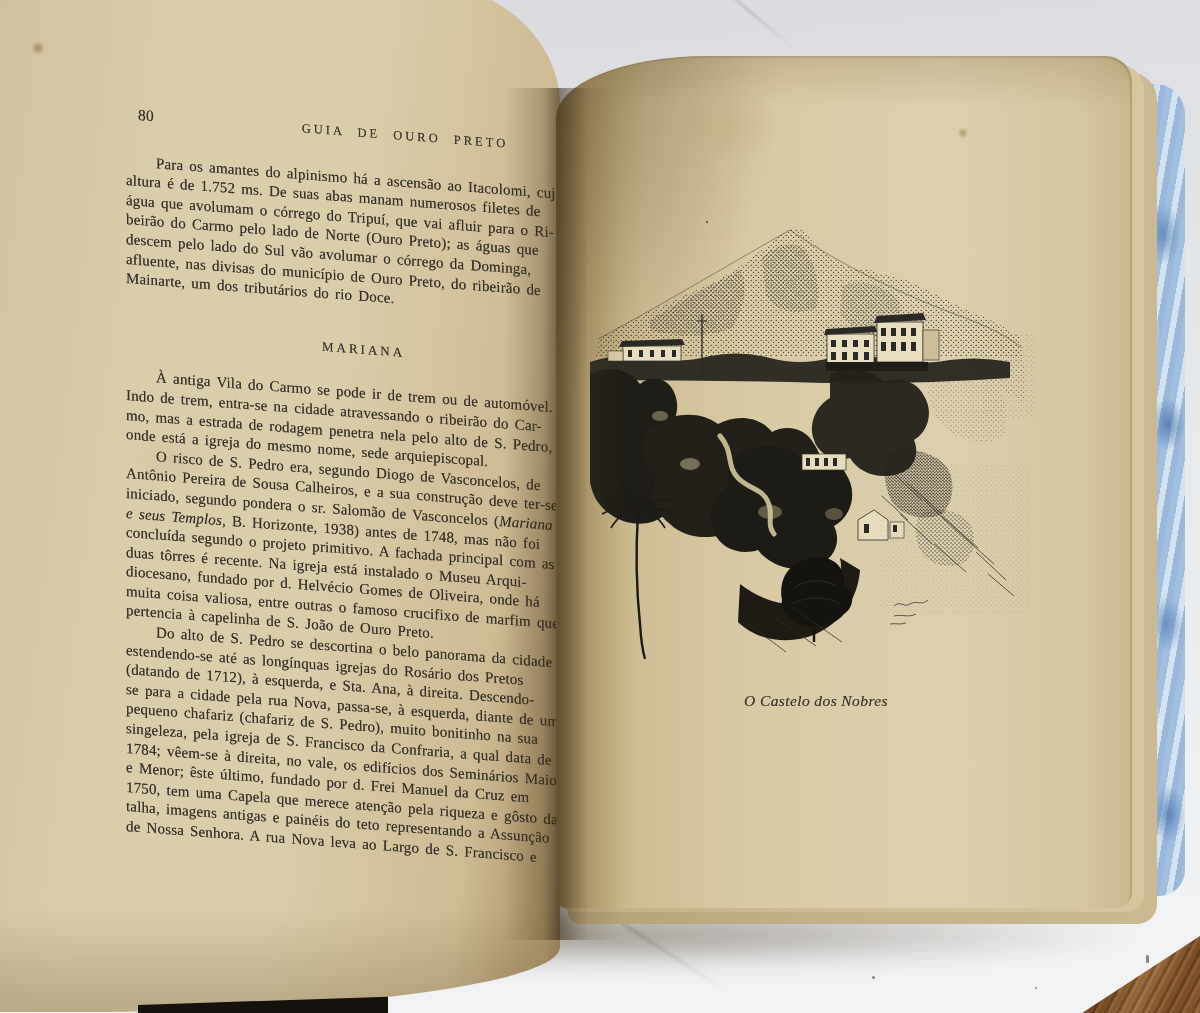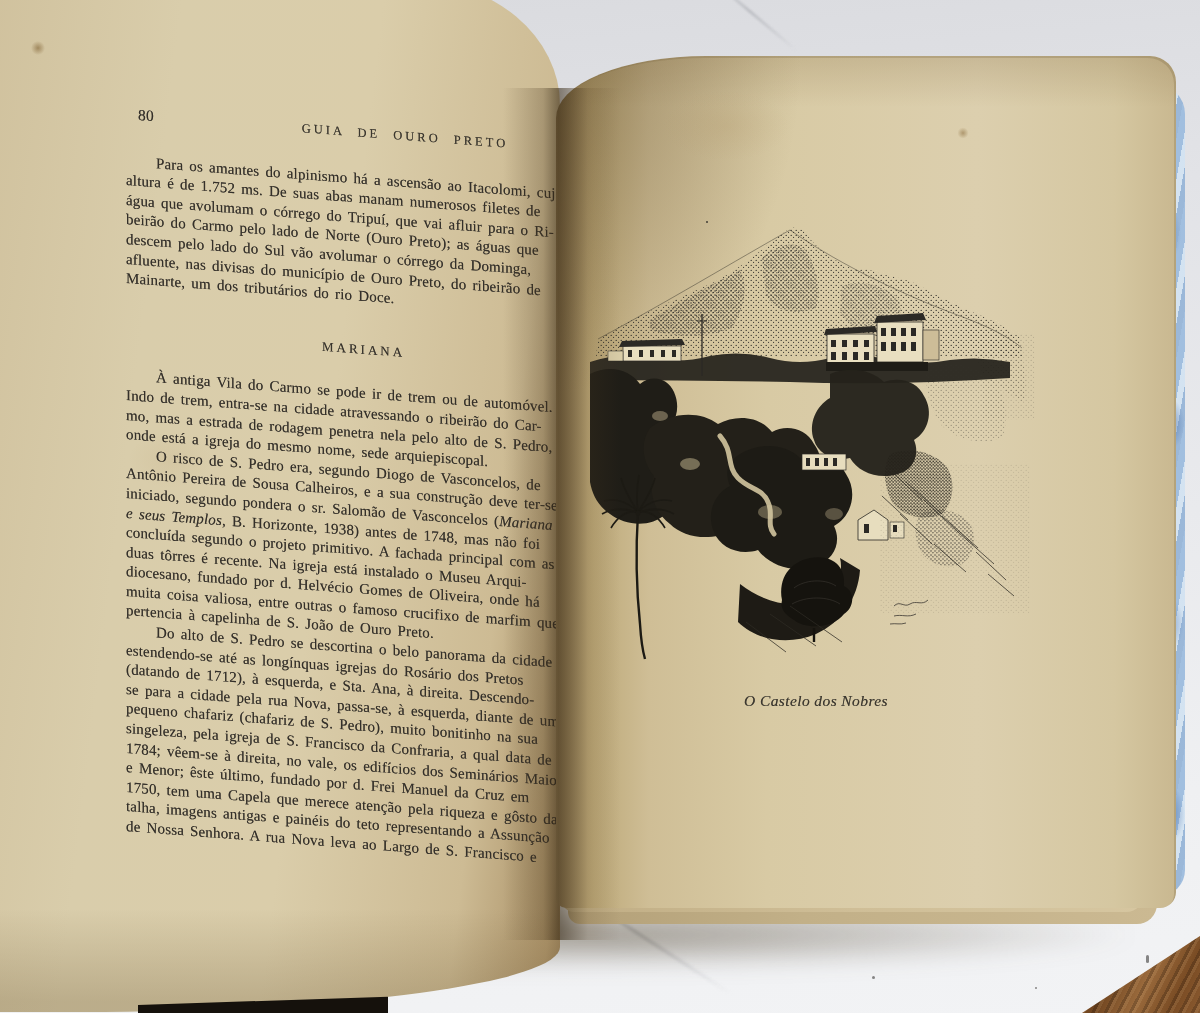--- a/index.html
+++ b/index.html
@@ -53,21 +53,21 @@
       linear-gradient(180deg,rgba(0,0,0,0) 90%,rgba(110,90,55,.28) 99%),
       linear-gradient(97deg,#cfc09c 0%,#d9cdab 30%,#dacdaa 58%,#cdbb94 84%,#ab9268 97%,#8d7550 100%);}
   .right-page{position:absolute;left:556px;top:56px;width:576px;height:852px;z-index:10;
     border-radius:150px 26px 16px 10px / 62px 26px 16px 10px;overflow:hidden;
     box-shadow:inset -2px 2px 0 rgba(120,100,60,.25);
     background:
       radial-gradient(8px 8px at 407px 77px,rgba(130,98,48,.5),rgba(130,98,48,0) 70%),
       radial-gradient(90px 50px at 170px 70px,rgba(175,148,100,.18),transparent 70%),
       radial-gradient(ellipse at 0% 0%,rgba(95,75,42,.45),transparent 28%),
       linear-gradient(180deg,rgba(120,95,55,.2) 0%,rgba(120,95,55,0) 6%),
-      linear-gradient(90deg,#a08960 0%,#bda979 6%,#cfbe96 15%,#d8caa4 34%,#dccfae 68%,#d5c7a1 90%,#c9b890 100%); padding-left: 44px;}
+      linear-gradient(90deg,#a08960 0%,#bda979 6%,#cfbe96 15%,#d8caa4 34%,#dccfae 68%,#d5c7a1 90%,#c9b890 100%);}
   .gutter-shadow{position:absolute;left:503px;top:88px;width:118px;height:852px;z-index:30;pointer-events:none;
     background:linear-gradient(90deg,rgba(70,52,26,0) 0%,rgba(70,52,26,.28) 34%,rgba(48,34,14,.55) 47%,rgba(55,40,18,.42) 56%,rgba(90,68,36,.16) 72%,rgba(90,68,36,0) 100%);}
   
   .text-block{position:absolute;left:156px;top:124px;width:452px;
     transform:skewY(4.3deg);transform-origin:0 0;
     color:#34302a;font-size:15px;line-height:19.6px;
     letter-spacing:.15px;word-spacing:2.2px;text-shadow:0 0 .5px rgba(52,48,42,.65);}
   .head-row{display:flex;align-items:baseline;white-space:nowrap;}
   .pgnum{margin-left:12px;font-size:15.5px;}
   .running-head{margin-left:148px;font-size:12.5px;letter-spacing:3px;word-spacing:7px;color:#3b372f;}

